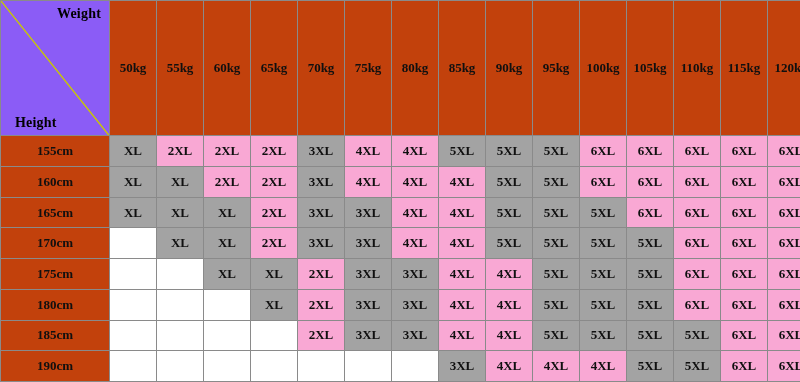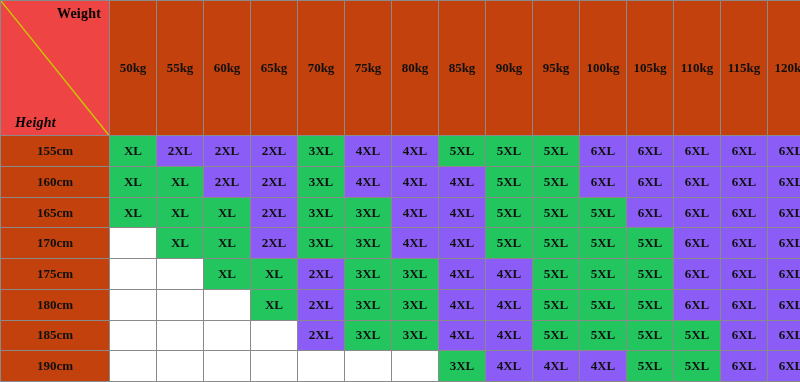--- a/index.html
+++ b/index.html
@@ -44,21 +44,21 @@
     color: #000000;
   }
   td.rowhdr {
     background: #c2410c;
     border: 1px solid #b7b700;
     font-size: 13.5px;
     color: #000000;
   }
   
   td.corner {
-    background: #ef4444;
+    background: #8b5cf6;
     border: 1px solid #b7b700;
     position: relative;
     padding: 0;
   }
   .corner-inner {
     position: relative;
     width: 100%;
     height: 100%;
     min-height: 74px;
   }
@@ -79,30 +79,29 @@
     letter-spacing: .2px;
   }
   .corner-height {
     position: absolute;
     left: 14px;
     bottom: 4px;
     font-weight: bold;
     font-size: 14px;
     color: #000;
     letter-spacing: .2px;
-    font-style: italic;
   }
   
   td.cell-dark {
-    background: #8b5cf6;
+    background: #f9a8d4;
     color: #0d0d0d;
     border: 1px solid #7f9e63;
   }
   td.cell-light {
-    background: #22c55e;
+    background: #a3a3a3;
     color: #16181a;
     border: 1px solid #b9c7b1;
   }
   td.cell-empty {
     background: #ffffff;
     border: 1px solid #8a8a8a;
   }
   .col-h { width: 108px; }
   .col-w { width: 46px; }
 </style>

